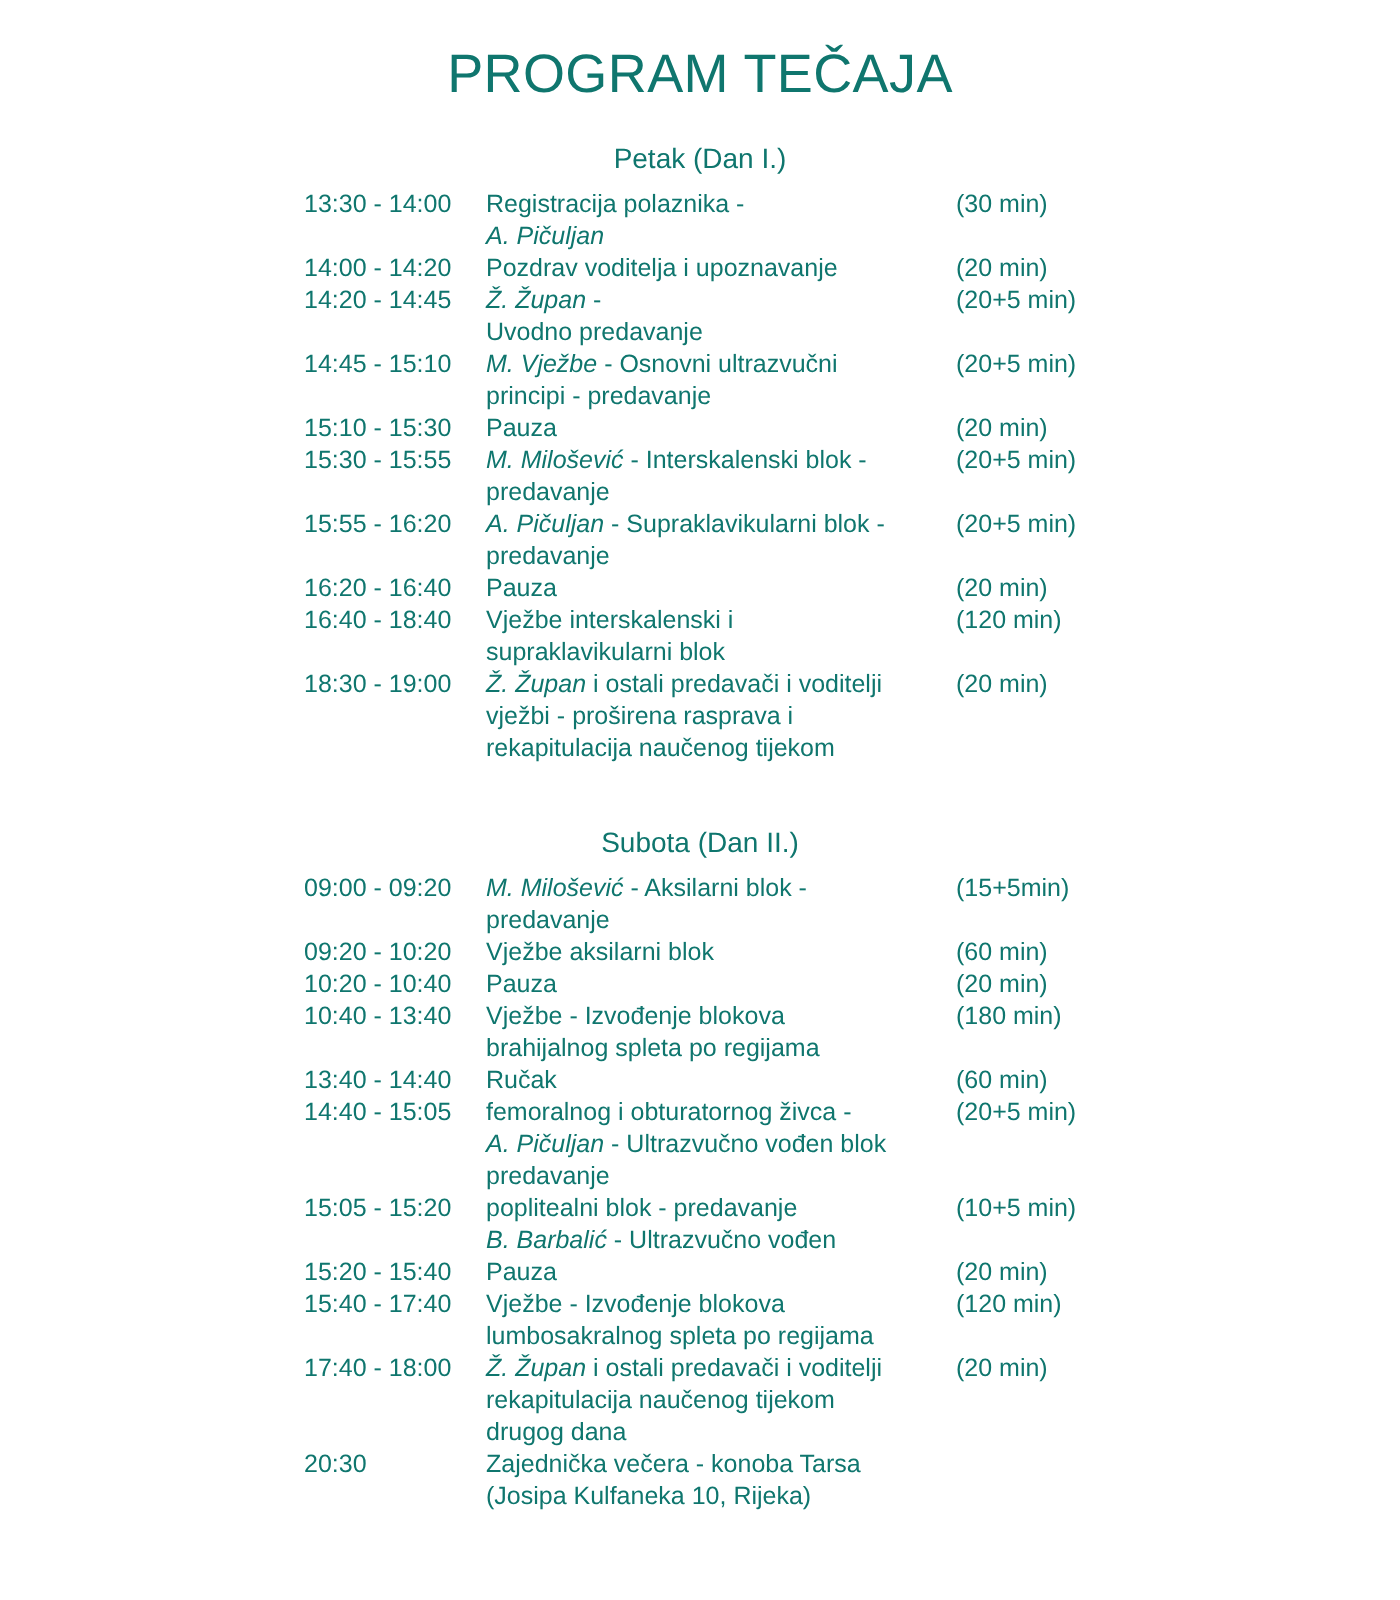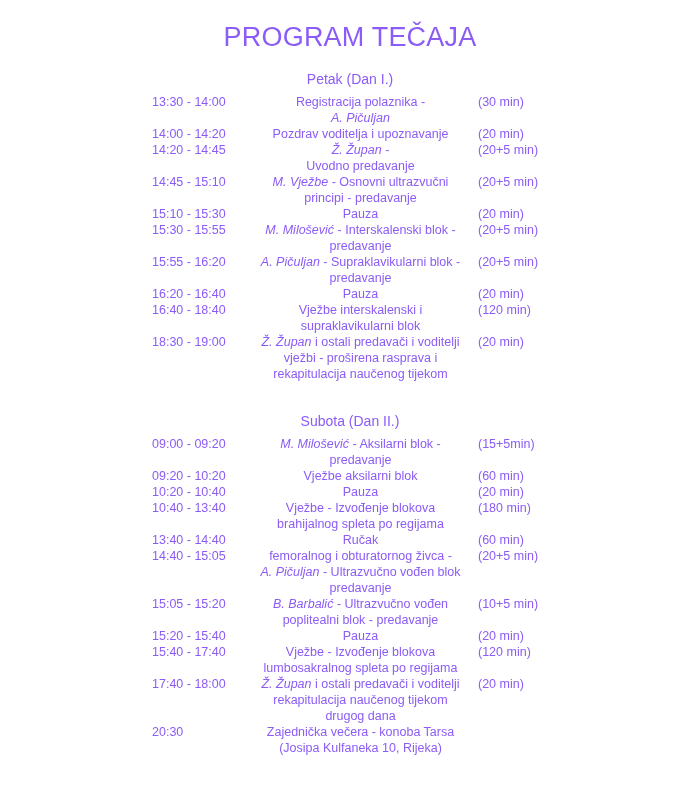--- a/index.html
+++ b/index.html
@@ -11,21 +11,21 @@
     width: 700px;
     height: 800px;
     overflow: hidden;
   }
   .page {
     width: 700px;
     height: 800px;
     box-sizing: border-box;
     padding-top: 21px;
     background: #ffffff;
-    color: #8b5cf6;
+    color: #0f766e;
     font-family: "Liberation Sans", "DejaVu Sans", sans-serif;
   }
   .title {
     font-size: 27px;
     line-height: 32px;
     font-weight: 400;
     text-align: center;
     letter-spacing: 0.2px;
     white-space: nowrap;
   }
@@ -48,21 +48,20 @@
     align-items: flex-start;
   }
   .col-time {
     flex: 0 0 91px;
     width: 91px;
     white-space: nowrap;
   }
   .col-desc {
     flex: 0 0 235px;
     width: 235px;
-    text-align: center;
   }
   .col-dur {
     flex: 0 0 auto;
     white-space: nowrap;
   }
   .line { white-space: nowrap; }
   .it { font-style: italic; }
 </style>
 </head>
 <body>
@@ -198,22 +197,22 @@
             <div class="col-desc">
               <div class="line"><span>femoralnog i obturatornog živca -</span></div>
               <div class="line"><span class="it">A. Pičuljan</span><span> - Ultrazvučno vođen blok</span></div>
               <div class="line"><span>predavanje</span></div>
             </div>
             <div class="col-dur">(20+5 min)</div>
           </div>
           <div class="row">
             <div class="col-time">15:05 - 15:20</div>
             <div class="col-desc">
+              <div class="line"><span>poplitealni blok - predavanje</span></div>
               <div class="line"><span class="it">B. Barbalić</span><span> - Ultrazvučno vođen</span></div>
-              <div class="line"><span>poplitealni blok - predavanje</span></div>
             </div>
             <div class="col-dur">(10+5 min)</div>
           </div>
           <div class="row">
             <div class="col-time">15:20 - 15:40</div>
             <div class="col-desc">
               <div class="line"><span>Pauza</span></div>
             </div>
             <div class="col-dur">(20 min)</div>
           </div>

